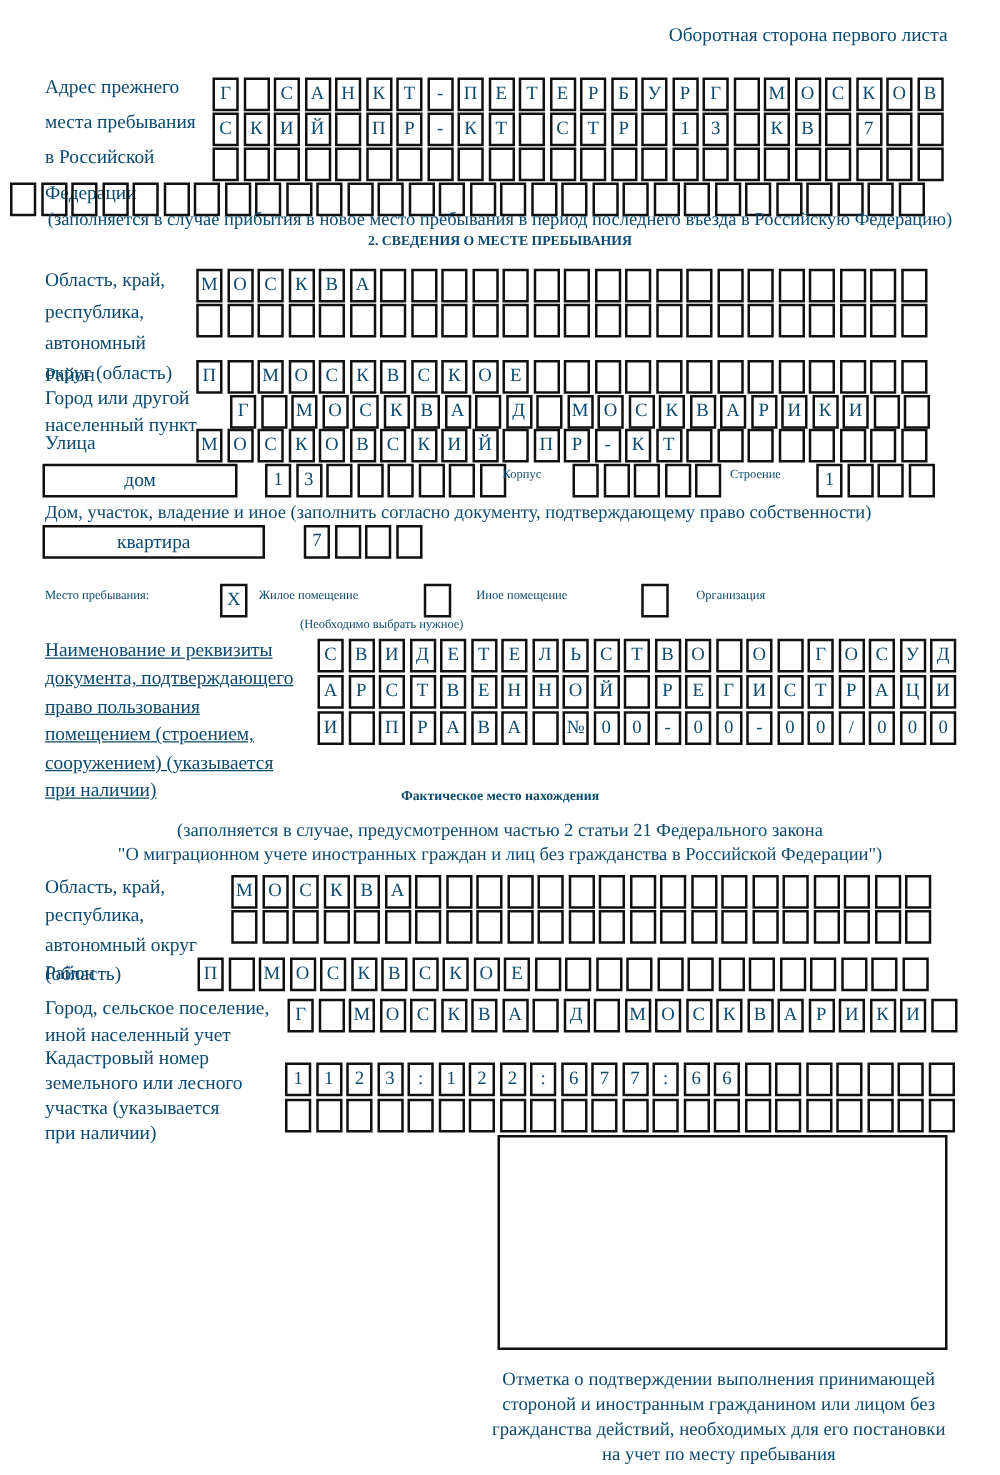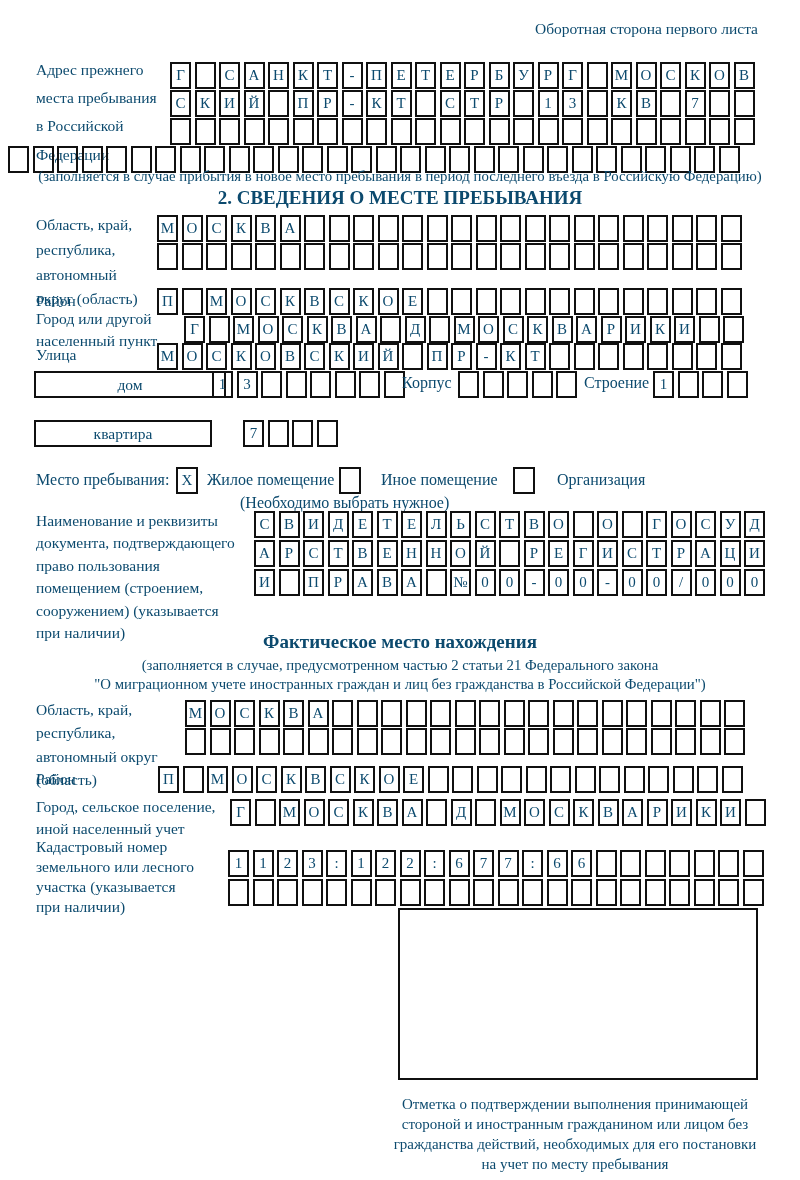--- a/index.html
+++ b/index.html
@@ -5,40 +5,40 @@
   html,body{margin:0;padding:0;background:#fff;}
   .sheet{
     position:relative;width:800px;height:1180px;overflow:hidden;
     background:#fff;color:#0c4a6e;
     font-family:"Liberation Serif","DejaVu Serif",serif;
   }
   .lbl{position:absolute;white-space:pre-line;font-size:15.5px;line-height:1.4;}
   .lh-xl{line-height:1.82;}
   .lh-lg{line-height:1.6;}
   .lh-md{line-height:1.5;}
-  .lh-doc{line-height:1.45;}
+  .lh-doc{line-height:1.45;text-decoration:underline;}
   .lh-sm{line-height:1.3;}
   .center{position:absolute;left:0;width:800px;text-align:center;}
   .note{font-size:14.8px;}
-  .title{font-size:19px;font-weight:bold;}
+  .title{font-size:11px;font-weight:bold;}
   .cellrow{position:absolute;display:flex;gap:3.5px;}
   .cell{
     width:21px;height:27px;box-sizing:border-box;border:2px solid #101010;
     flex:0 0 21px;text-align:center;font-size:15px;line-height:23px;
     font-family:"Liberation Serif","DejaVu Serif",serif;
   }
   .widebox{
     position:absolute;height:27px;box-sizing:border-box;border:2px solid #101010;
     text-align:center;font-size:15.5px;line-height:23px;
   }
   .cbox{
     position:absolute;width:22px;height:27px;box-sizing:border-box;border:2px solid #101010;
     text-align:center;font-size:15px;line-height:23px;
   }
-  .inline-lbl{position:absolute;font-size:16px;white-space:nowrap;}
+  .inline-lbl{position:absolute;font-size:10px;white-space:nowrap;}
   .stamp-box{position:absolute;border:2px solid #101010;box-sizing:border-box;}
   .stamp-note{
     position:absolute;white-space:pre-line;text-align:center;font-size:15px;line-height:1.33;
   }
   .hdr{position:absolute;right:42px;top:20px;font-size:15.5px;}
 </style>
 </head>
 <body>
 
 <div class="sheet">
@@ -297,21 +297,21 @@
       <span class="cell"></span>
       <span class="cell"></span>
       <span class="cell"></span>
       <span class="cell"></span>
       <span class="cell"></span>
       <span class="cell"></span>
       <span class="cell"></span>
       <span class="cell"></span>
     </div>
 
-  <div class="widebox" style="left:34px;top:371px;width:192px;font-family:Liberation Serif, serif;">дом</div>
+  <div class="widebox" style="left:34px;top:371px;width:156px;font-family:Liberation Serif, serif;">дом</div>
   <div class="cellrow" style="left:212px;top:371px;">
       <span class="cell">1</span>
       <span class="cell">3</span>
       <span class="cell"></span>
       <span class="cell"></span>
       <span class="cell"></span>
       <span class="cell"></span>
       <span class="cell"></span>
       <span class="cell"></span>
     </div>
@@ -323,20 +323,21 @@
       <span class="cell"></span>
       <span class="cell"></span>
     </div>
   <div class="inline-lbl" style="left:584px;top:374px;text-align:center;">Строение</div>
   <div class="cellrow" style="left:653px;top:371px;">
       <span class="cell">1</span>
       <span class="cell"></span>
       <span class="cell"></span>
       <span class="cell"></span>
     </div>
+  <div class="lbl note" style="left:36px;top:400px;">Дом, участок, владение и иное (заполнить согласно документу, подтверждающему право собственности)</div>
 
   <div class="widebox" style="left:34px;top:420px;width:178px;">квартира</div>
   <div class="cellrow" style="left:243px;top:420px;">
       <span class="cell">7</span>
       <span class="cell"></span>
       <span class="cell"></span>
       <span class="cell"></span>
     </div>
 
   <div class="inline-lbl" style="left:36px;top:471px;">Место пребывания:</div>

